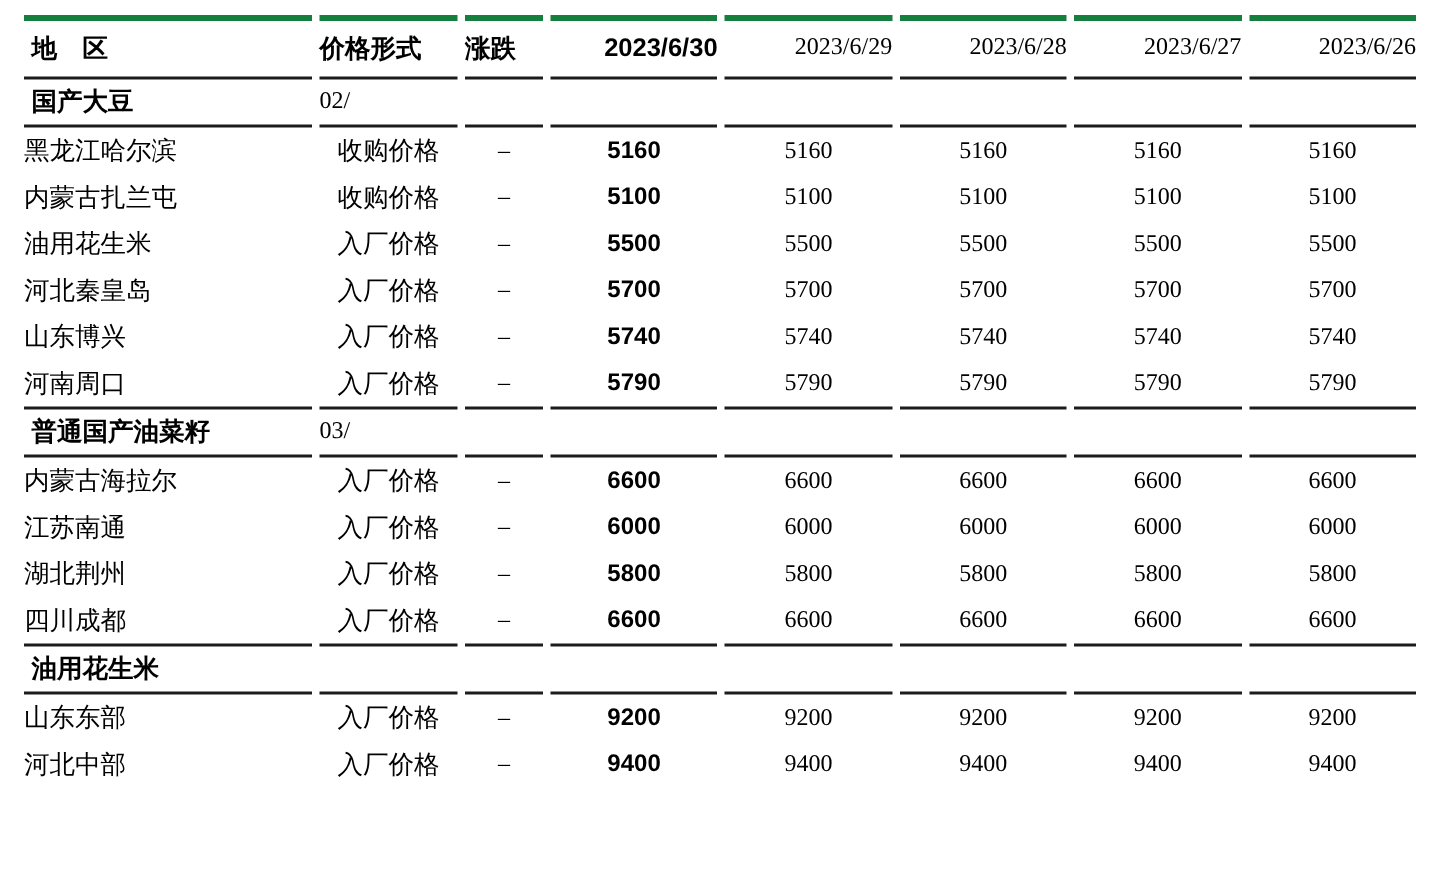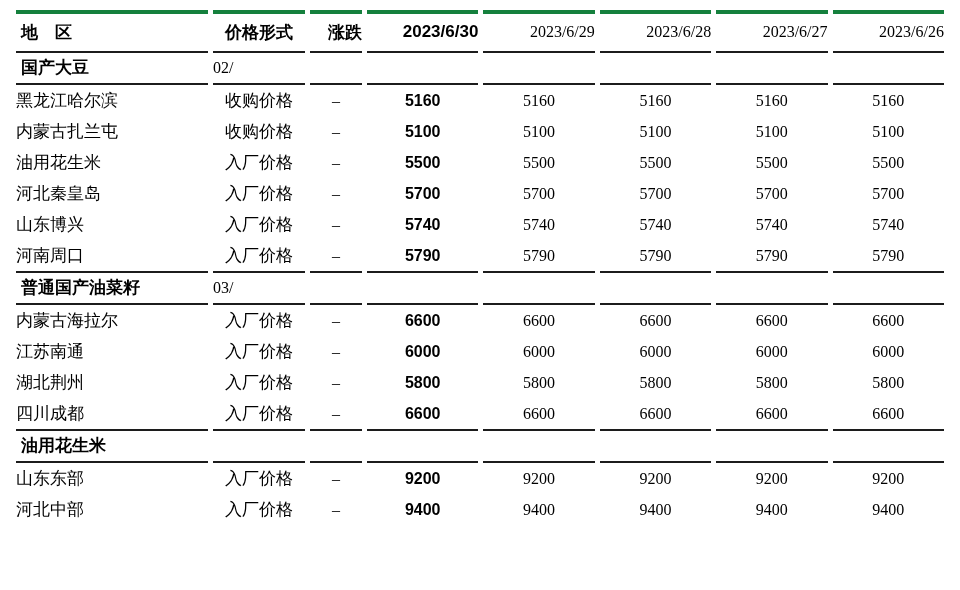--- a/index.html
+++ b/index.html
@@ -30,22 +30,22 @@
     border-top: 4px solid #15803d;
     border-bottom: 2px solid #1c1c1c;
     height: 32px;
     padding: 2px 0 3px 0;
     font-family: "Liberation Sans", sans-serif;
     font-weight: 700;
     font-size: 17px;
     vertical-align: middle;
   }
   tr.header-row th.h-region { text-align: left; padding-left: 5px; }
-  tr.header-row th.h-form   { text-align: center; }
-  tr.header-row th.h-change { text-align: right; }
+  tr.header-row th.h-form   { text-align: left; }
+  tr.header-row th.h-change { text-align: left; }
   tr.header-row th.h-date   { text-align: right; margin-top: 21px; }
   tr.header-row th.h-date.regular {
     font-family: "Liberation Serif", serif;
     font-weight: 400;
     font-size: 16px;
   }
 
   
   tr.section-row td {
     border-bottom: 2px solid #1c1c1c;

